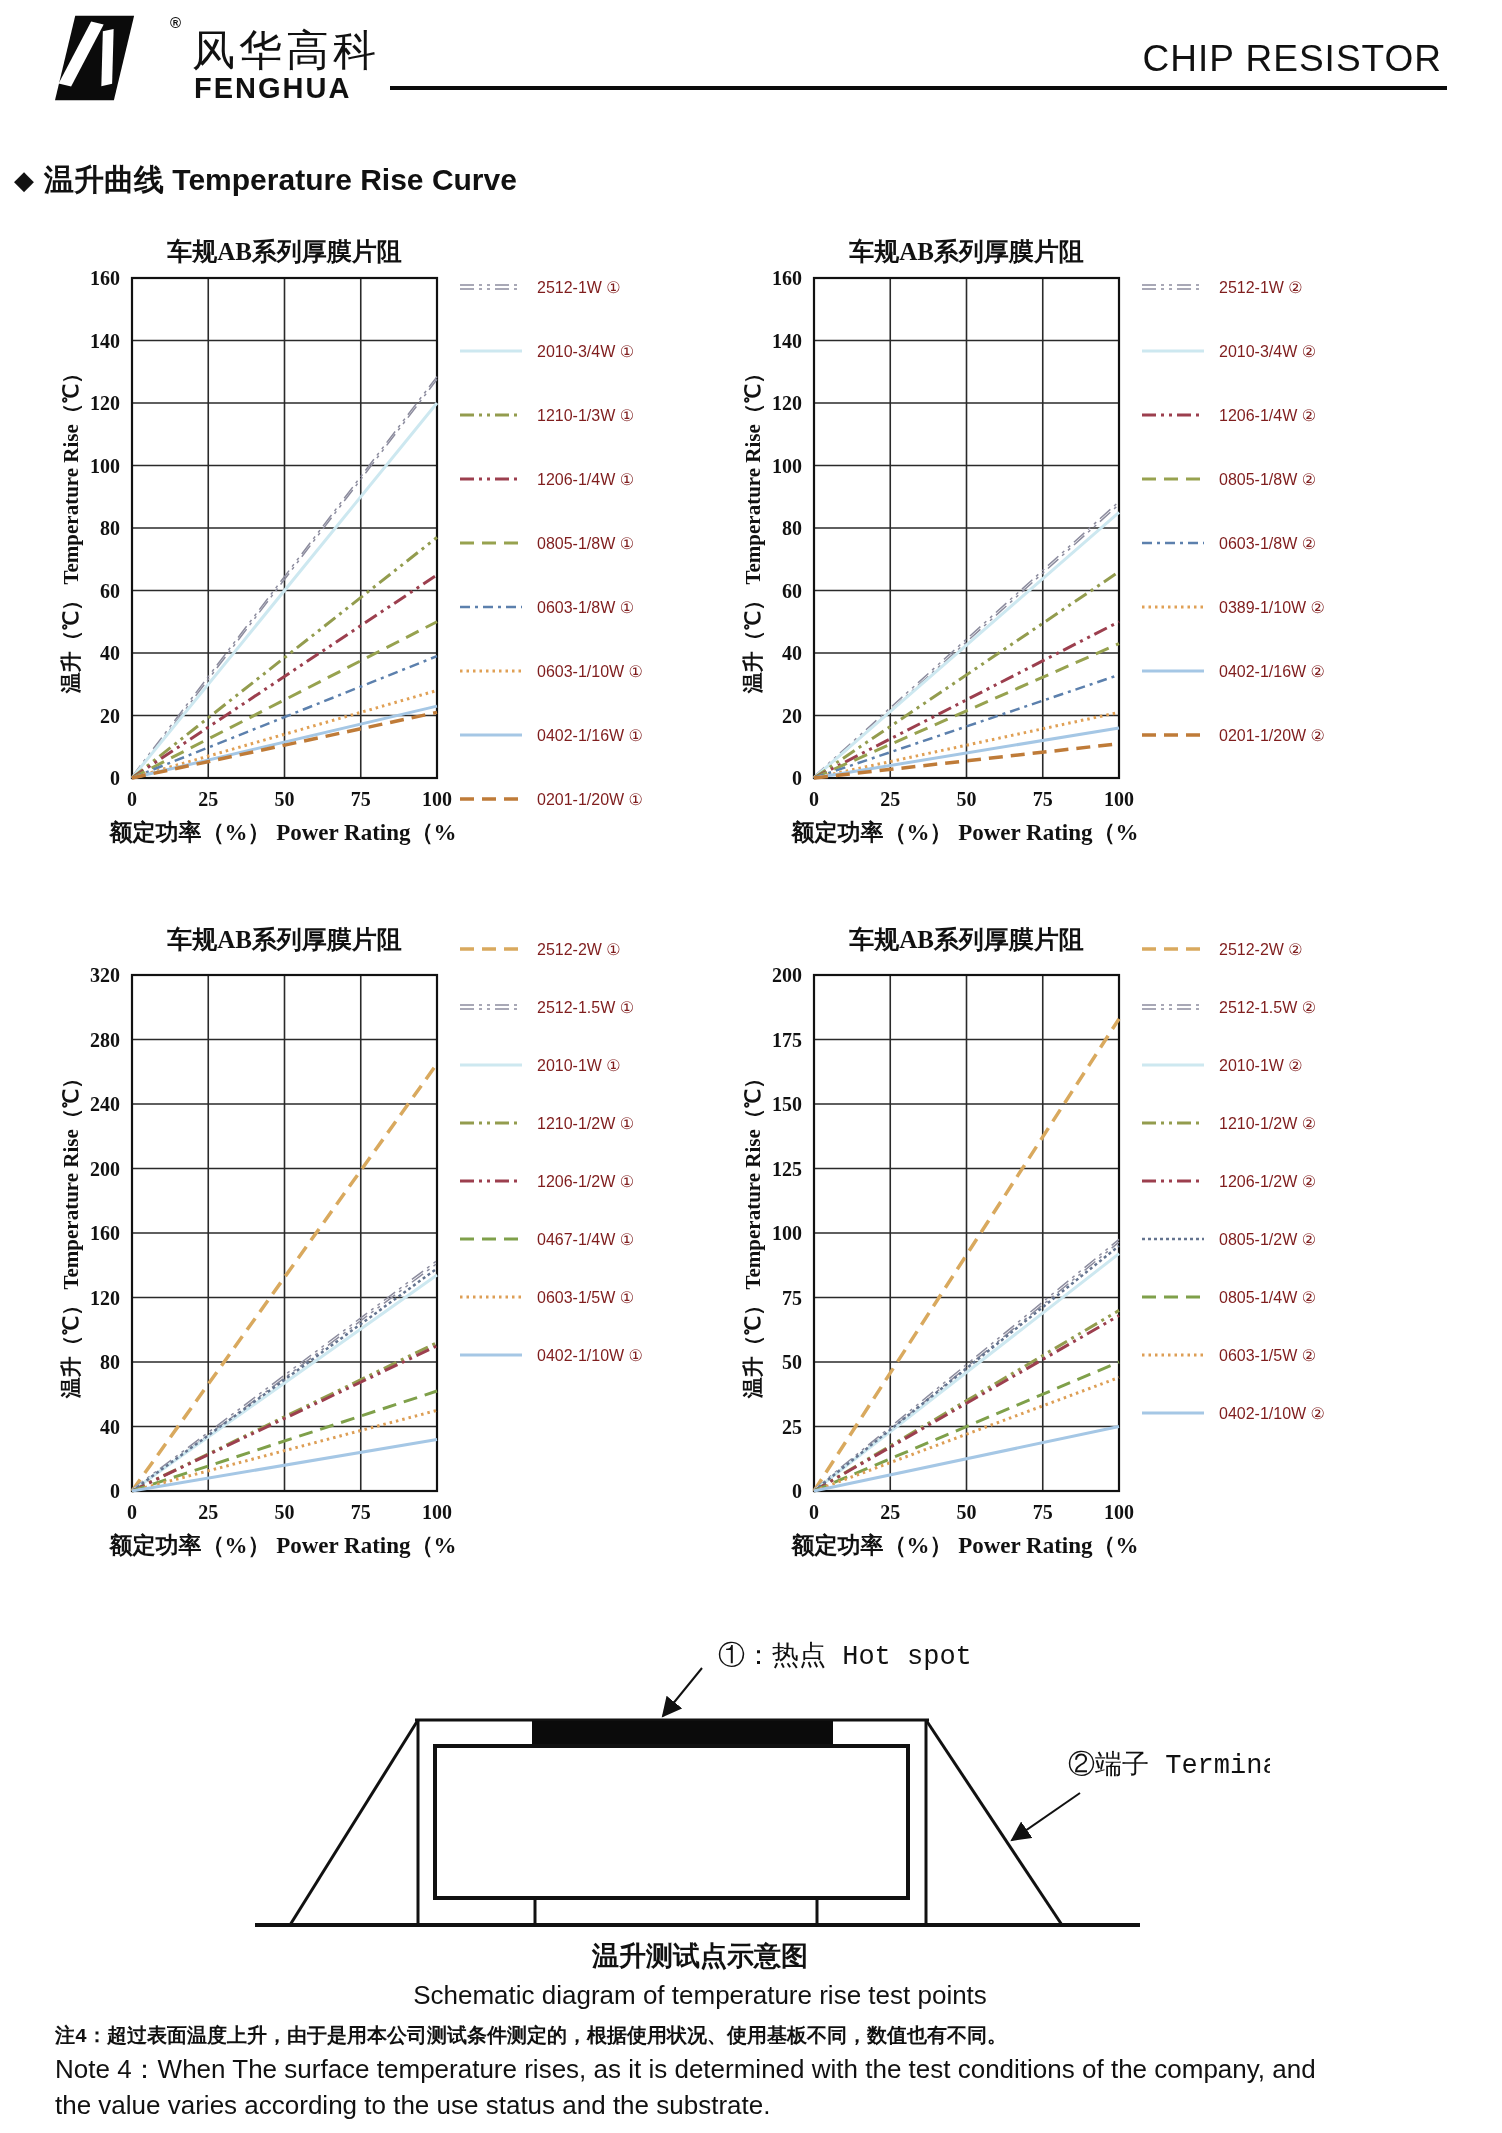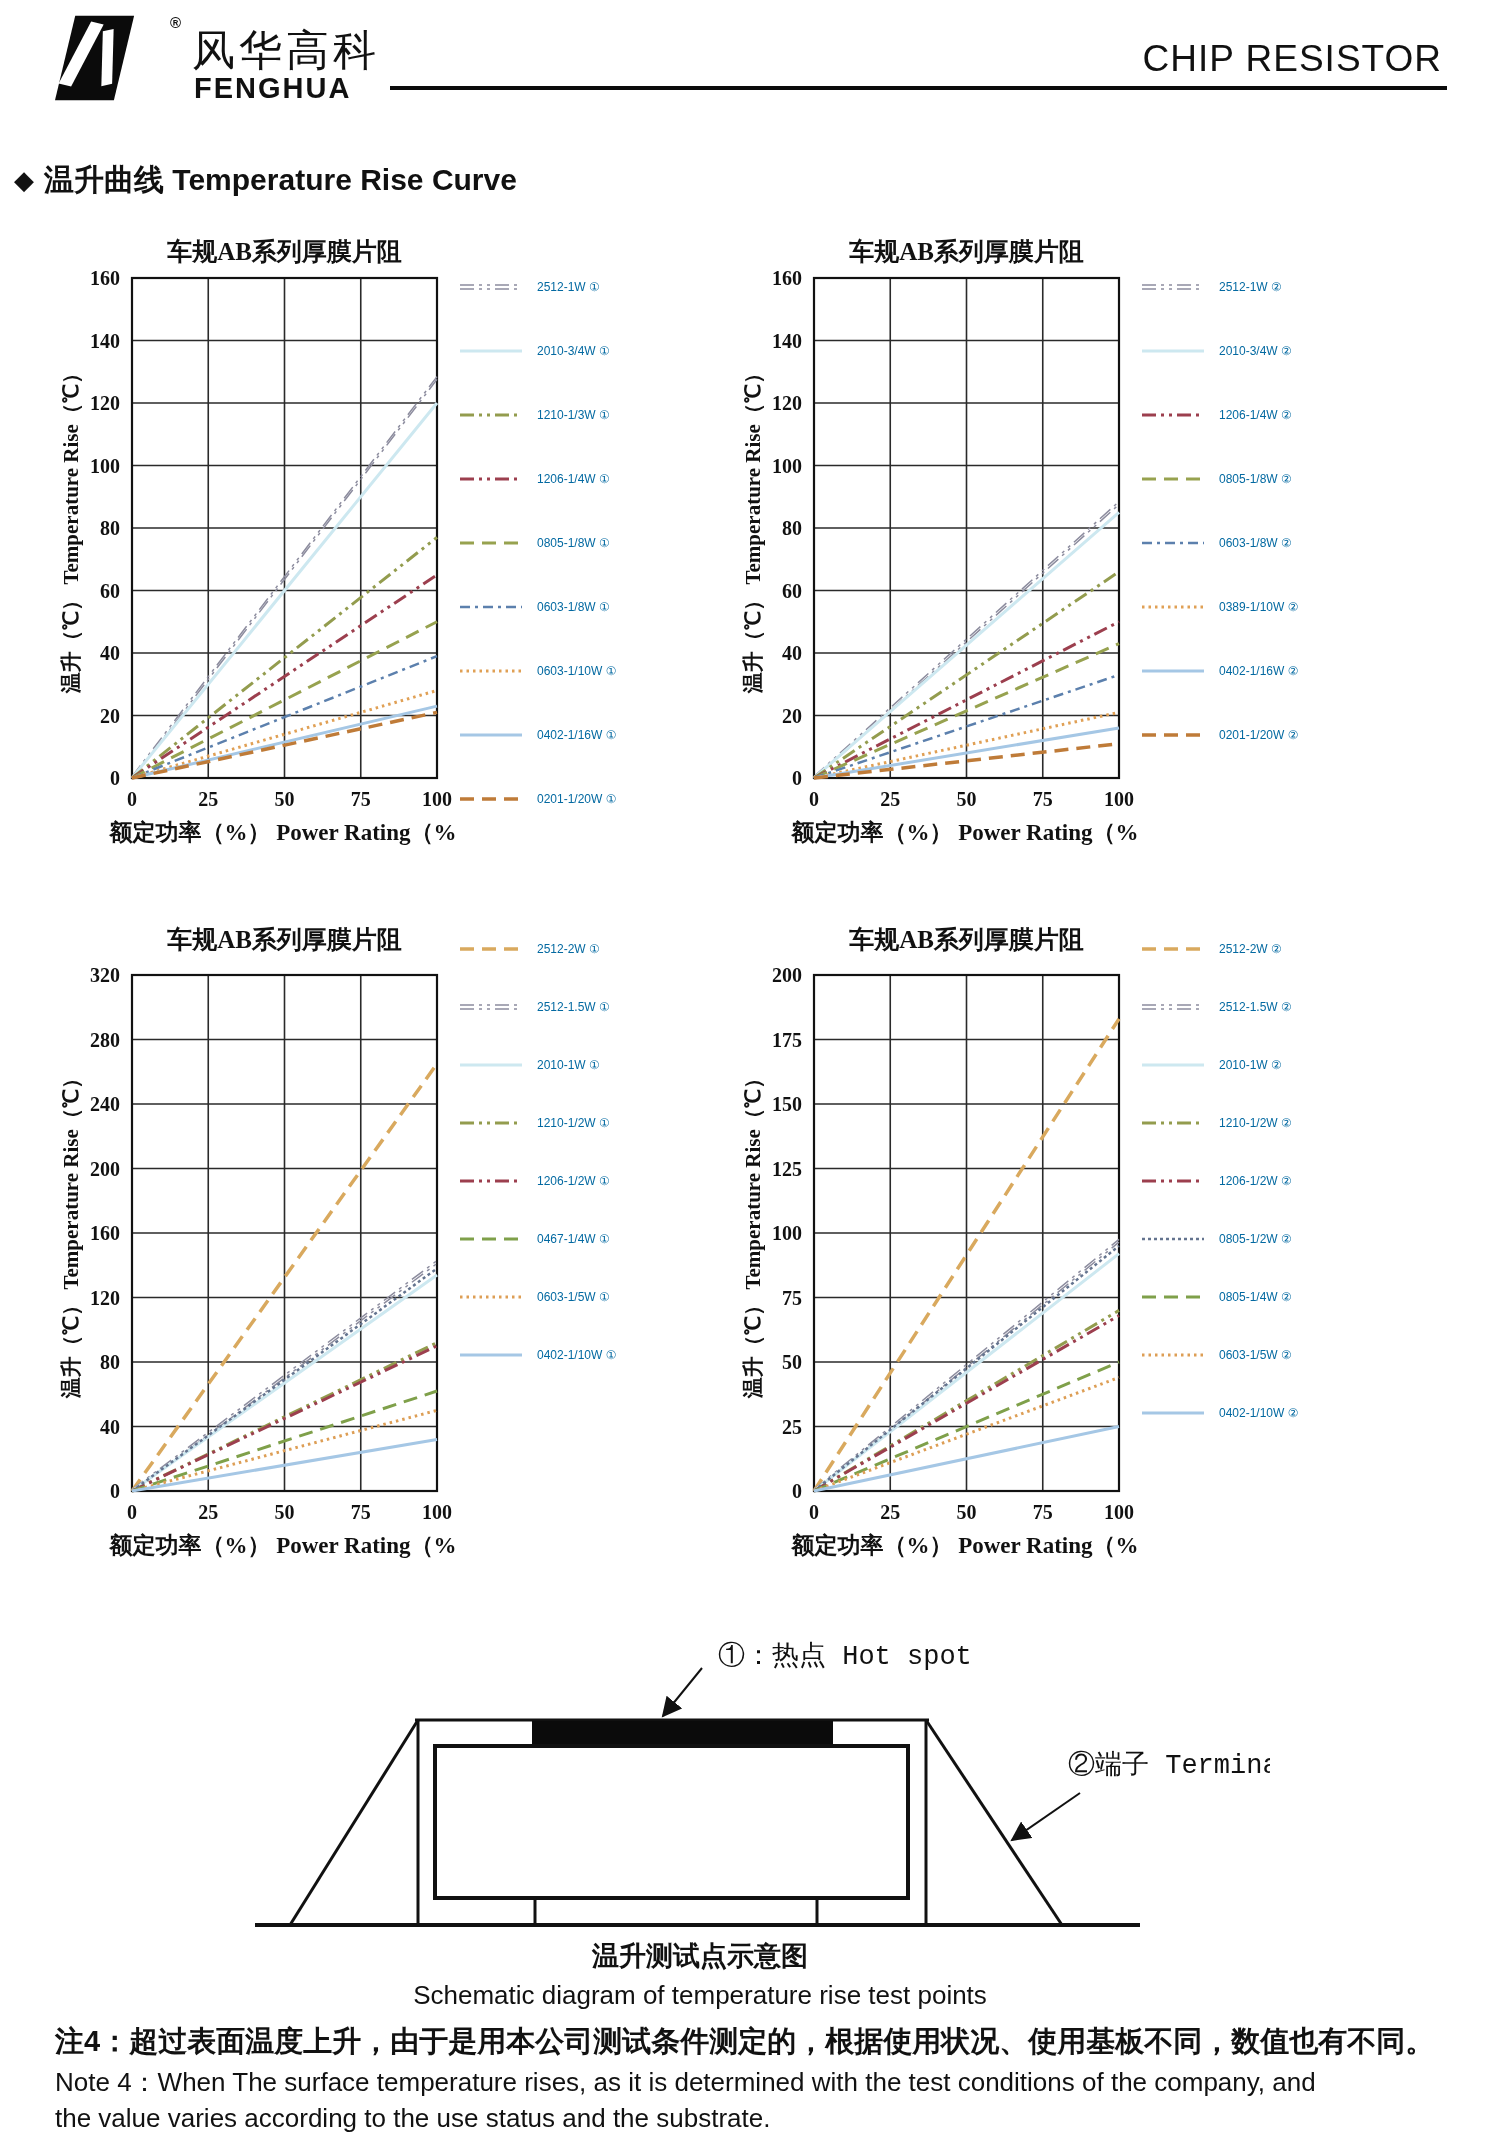--- a/index.html
+++ b/index.html
@@ -20,31 +20,31 @@
 
   
   .chart-block{position:absolute;width:660px;height:680px;}
   .chart-canvas{position:absolute;left:0;top:0;width:400px;height:660px;}
   .legend{position:absolute;left:400px;width:260px;display:flex;flex-direction:column;}
   .legend-top{top:37px;}
   .legend-top .legend-item{height:64px;}
   .legend-bottom{top:8px;}
   .legend-bottom .legend-item{height:58px;}
   .legend-item{display:flex;align-items:center;gap:13px;}
-  .legend-label{font-size:12px;color:#0369a1;white-space:nowrap;font-family:"Liberation Sans",sans-serif;}
+  .legend-label{font-size:16px;color:#7f1d1d;white-space:nowrap;font-family:"Liberation Sans",sans-serif;}
 
   
   .schematic{position:absolute;left:250px;top:1598px;width:1020px;height:350px;}
   .sch-caption-wrap{position:absolute;left:140px;top:1938px;width:1120px;text-align:center;}
   .sch-caption-cn{font-size:27px;font-weight:bold;font-family:"Liberation Serif",serif;}
   .sch-caption-en{font-size:26px;margin-top:6px;font-family:"Liberation Sans",sans-serif;}
 
   
   .notes{position:absolute;left:55px;top:2022px;width:1400px;}
-  .note-cn{font-size:29px;font-weight:bold;font-family:Liberation Sans, sans-serif;}
+  .note-cn{font-size:20px;font-weight:bold;font-family:Liberation Mono, monospace;}
   .note-en{font-size:26px;margin-top:3px;}
 </style>
 </head>
 <body>
 
 <div>
   <svg class="logo-mark" viewBox="0 0 100 100">
     <polygon points="22,4 86,4 64,96 0,96" fill="#0b0b0b"></polygon>
     <polygon points="30,14 44,14 26,88 12,88" fill="#ffffff" transform="rotate(14 50 50)"></polygon>
     <polygon points="58,22 70,22 56,80 44,80" fill="#ffffff" transform="rotate(-12 50 50)"></polygon>

